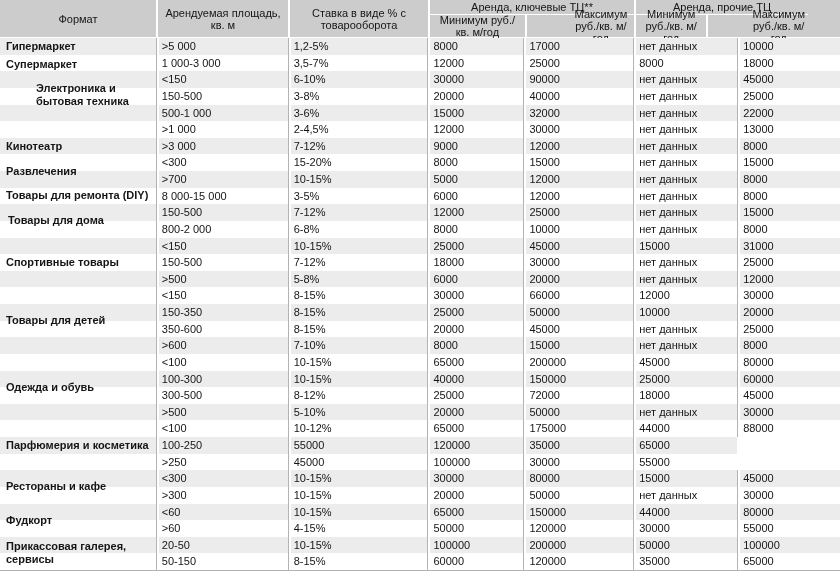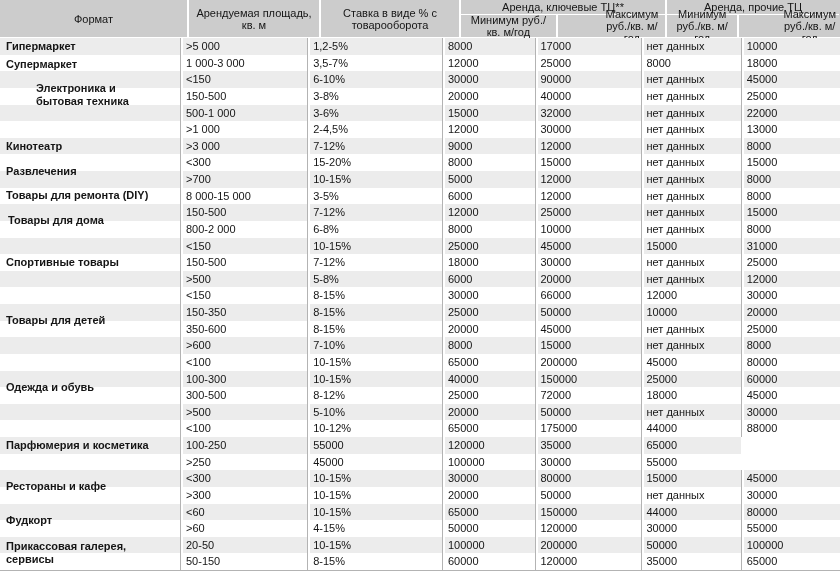--- a/index.html
+++ b/index.html
@@ -3,21 +3,21 @@
 <meta charset="utf-8">
 <style>
   html,body{margin:0;padding:0;background:#ffffff;}
   *{box-sizing:border-box;}
   #screen{
     width:840px;height:578px;overflow:hidden;position:relative;
     font-family:"Liberation Sans","DejaVu Sans",sans-serif;
     font-size:11px;color:var(--text,#151515);background:#fff;
   }
   
-  .w0{width:187px}.w1{width:132px}.w2{width:140px}.w3{width:96px}.w4{width:110px}.w5{width:104px}.w6{width:103px}
+  .w0{width:156px}.w1{width:132px}.w2{width:140px}.w3{width:96px}.w4{width:110px}.w5{width:104px}.w6{width:103px}
   .g1{width:206px}.g2{width:174px}
 
   
   .thead{display:flex;height:38px;background:var(--header-bg,#cccccc);border-bottom:1px solid #fff;}
   .hcell{
     display:flex;align-items:center;justify-content:center;text-align:center;
     line-height:12px;padding:1px 3px;background:var(--header-bg,#cccccc);
   }
   .thead > .hcell{border-left:2px solid #fff;}
   .thead > .hcell:first-child{border-left:none;}

